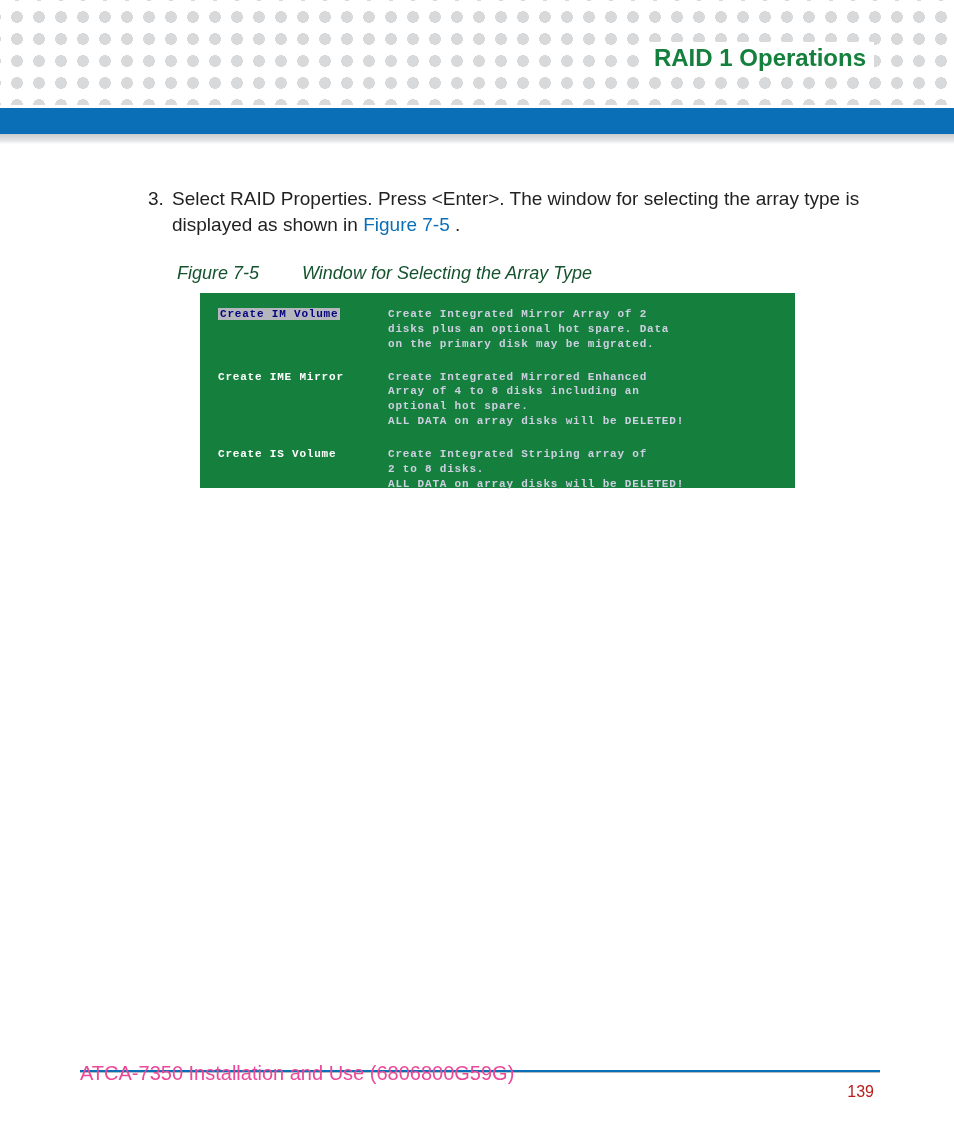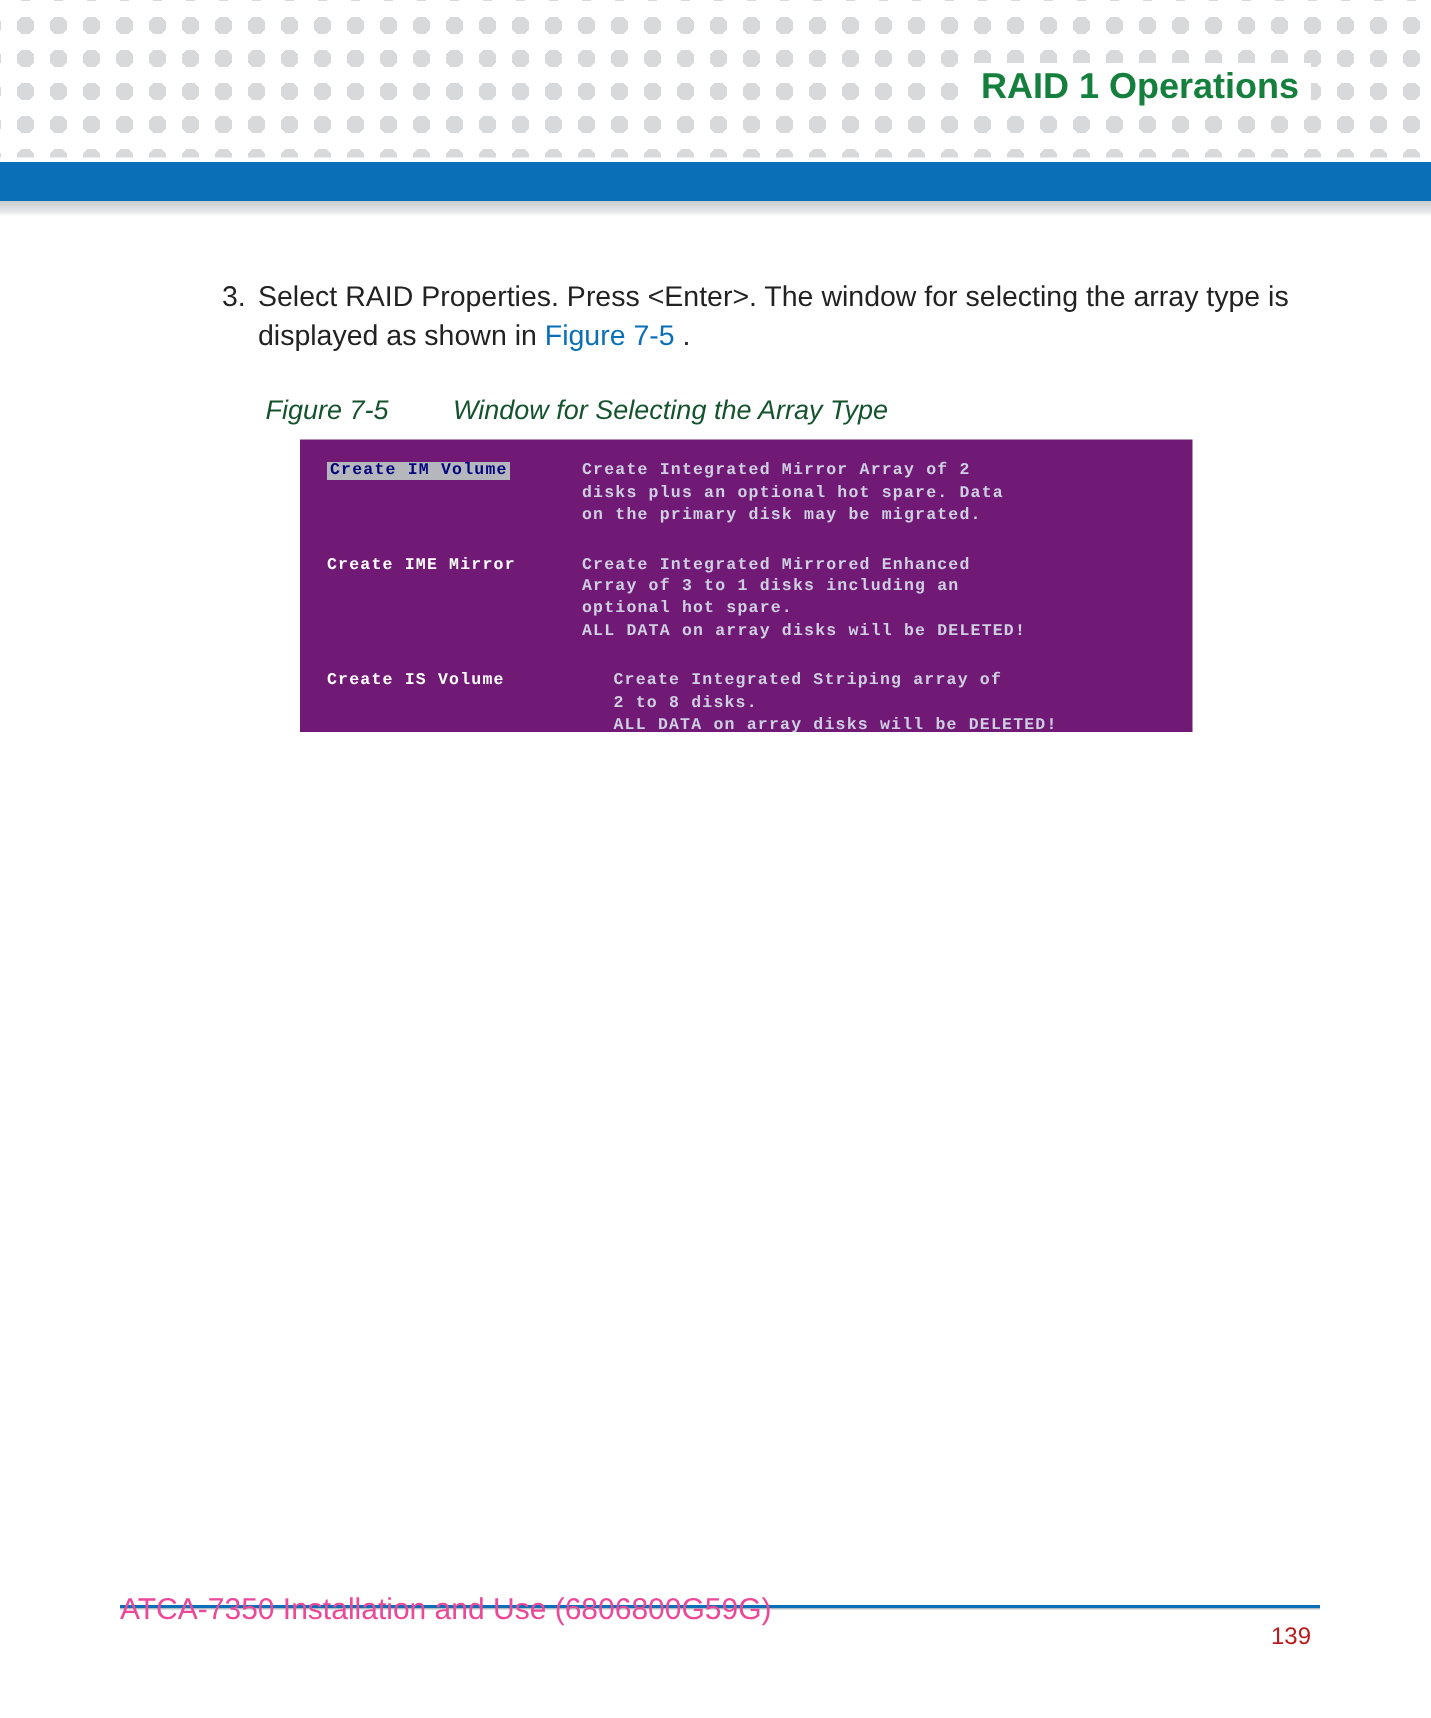--- a/index.html
+++ b/index.html
@@ -20,26 +20,26 @@
 
   
   .step { position: absolute; top: 186px; left: 172px; width: 700px; color: #222; font-size: 19px; line-height: 1.35; }
   .step-num { position: absolute; left: -24px; top: 0; }
   .link { color: #0a6fb7; }
 
   .figcap { position: absolute; top: 263px; left: 177px; color: #14532d; font-style: italic; font-size: 18px; }
   .figcap-num { display: inline-block; width: 120px; }
 
   
-  .bios { position: absolute; top: 293px; left: 200px; width: 595px; height: 195px; background: #701a75;
+  .bios { position: absolute; top: 293px; left: 200px; width: 595px; height: 195px; background: #15803d;
           padding: 14px 2px 18px 18px; color: #d0d0d0;
           font-family: "Courier New", ui-monospace, Menlo, Consolas, monospace;
           font-size: 11px; line-height: 1.35; letter-spacing: 0.8px; font-weight: bold; }
   .bios-row { display: flex; margin-bottom: 18px; }
-  .bios-row:last-child { margin-bottom: 0; gap: 21px; }
+  .bios-row:last-child { margin-bottom: 0; }
   .bios-opt { width: 170px; flex: 0 0 170px; color: #fff; font-weight: bold; }
   .bios-opt.selected { color: #7a7aa8; }
   .bios-opt span.hl { background: #b5b7bc; color: #03037e; padding: 0 2px; }
   .bios-desc { flex: 1; color: #cfcfe2; white-space: pre-wrap; }
 
   
   .foot-rule { position: absolute; bottom: 72px; left: 80px; width: 800px; height: 0;
                border-top: 2px solid #0a6fb7; border-bottom: 1px solid #b7bdc2; }
   .foot-left { position: absolute; bottom: 60px; left: 80px; font-size: 20px; color: #ec4899; }
   .foot-right{ position: absolute; bottom: 44px; right: 80px; font-size: 16px; color: #b91c1c; }
@@ -69,21 +69,21 @@
   <div class="bios">
     <div class="bios-row">
       <div class="bios-opt selected"><span class="hl">Create IM Volume</span></div>
       <div class="bios-desc">Create Integrated Mirror Array of 2
 disks plus an optional hot spare. Data
 on the primary disk may be migrated.</div>
     </div>
     <div class="bios-row">
       <div class="bios-opt">Create IME Mirror</div>
       <div class="bios-desc">Create Integrated Mirrored Enhanced
-Array of 3 to 1 disks including an
+Array of 4 to 8 disks including an
 optional hot spare.
 ALL DATA on array disks will be DELETED!</div>
     </div>
     <div class="bios-row">
       <div class="bios-opt">Create IS Volume</div>
       <div class="bios-desc">Create Integrated Striping array of
 2 to 8 disks.
 ALL DATA on array disks will be DELETED!</div>
     </div>
   </div>

